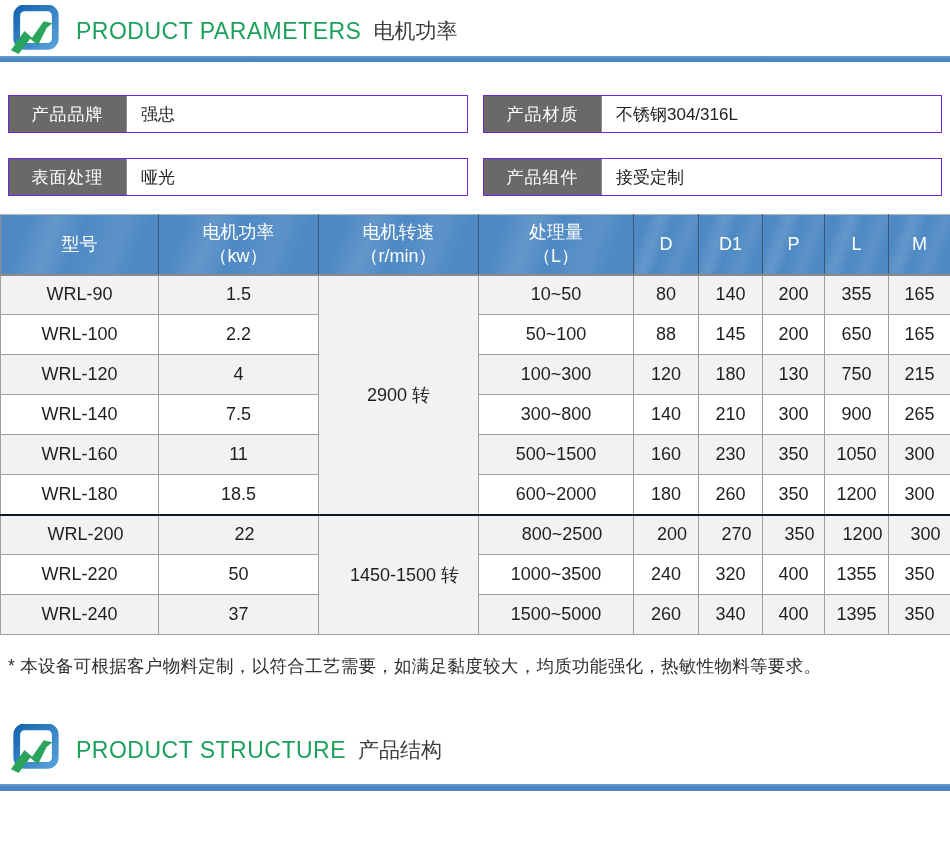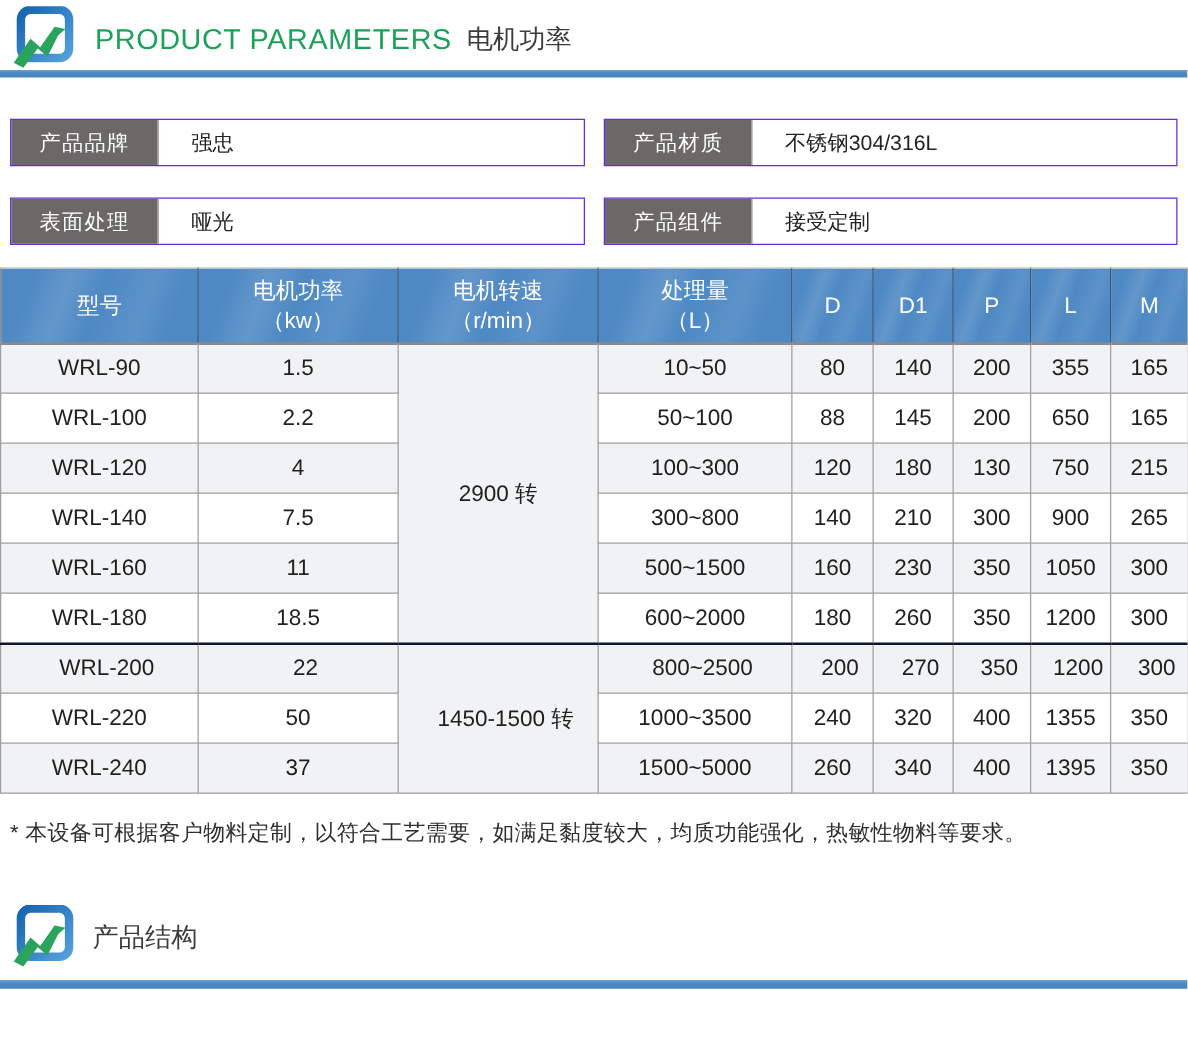--- a/index.html
+++ b/index.html
@@ -62,21 +62,21 @@
     display: flex;
     align-items: center;
     justify-content: center;
     letter-spacing: 1px;
   }
   .field-value {
     flex: 1;
     border-left: 1px solid #8c8c8c;
     display: flex;
     align-items: center;
-    padding-left: 26px;
+    padding-left: 14px;
     font-size: 17px;
     color: #222222;
   }
 
   
   table.spec {
     margin-top: 18px;
     width: 950px;
     border-collapse: collapse;
     table-layout: fixed;
@@ -298,15 +298,16 @@
       <defs>
         <linearGradient id="lg2" x1="0" y1="0" x2="1" y2="1">
           <stop offset="0" stop-color="#1565b0"></stop>
           <stop offset="1" stop-color="#55a0da"></stop>
         </linearGradient>
       </defs>
       <rect x="7" y="3" width="40" height="40" rx="8" fill="none" stroke="url(#lg2)" stroke-width="7"></rect>
       <path d="M1 47 L15 27 L23 34 L35 17 L44 19 L38 24 L29 42 L21 35 L9 51 Z" fill="#2aa45c"></path>
     </svg>
   </span>
+  <span class="title-en">PRODUCT STRUCTURE</span>
   <span class="title-zh">产品结构</span>
 </div>
 <div class="divider bottom"></div>
 
 </body></html>

